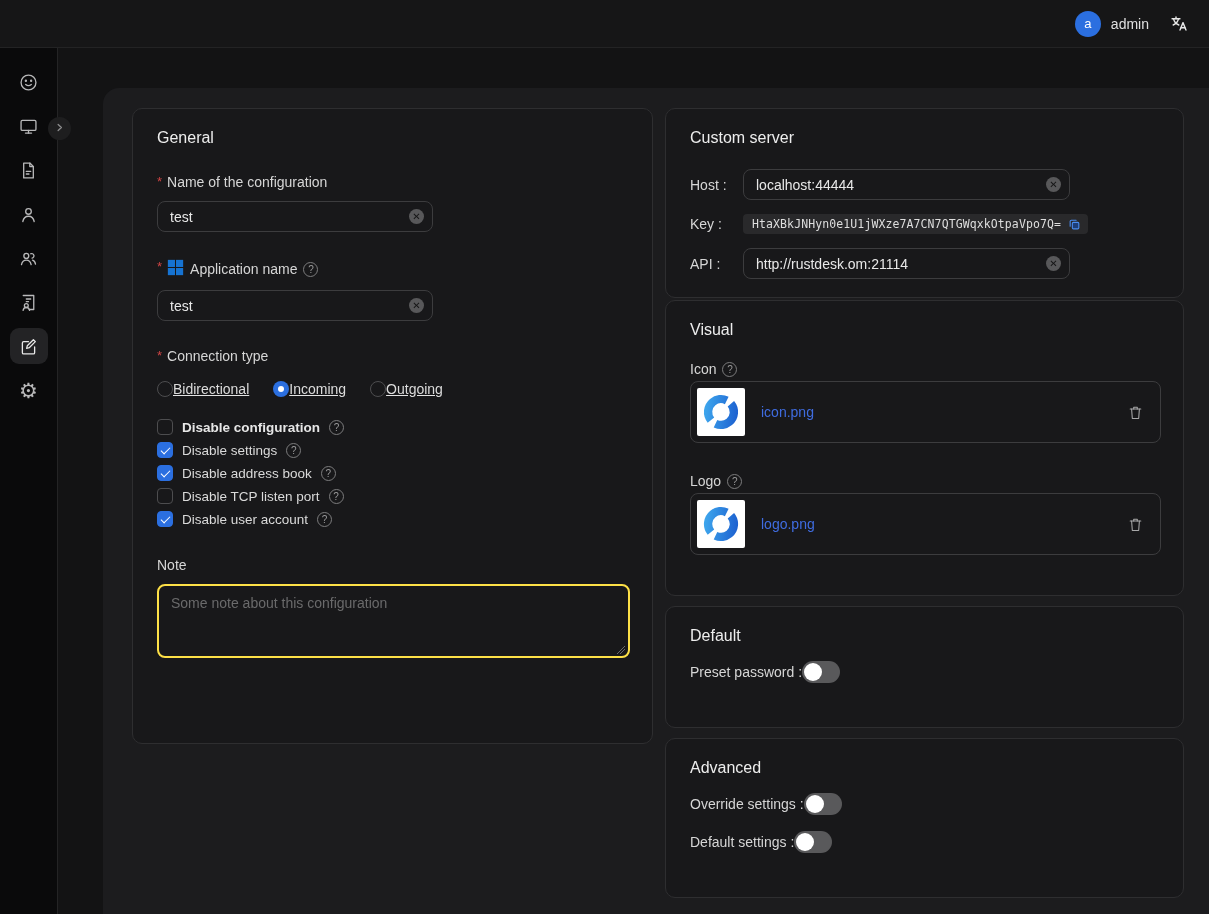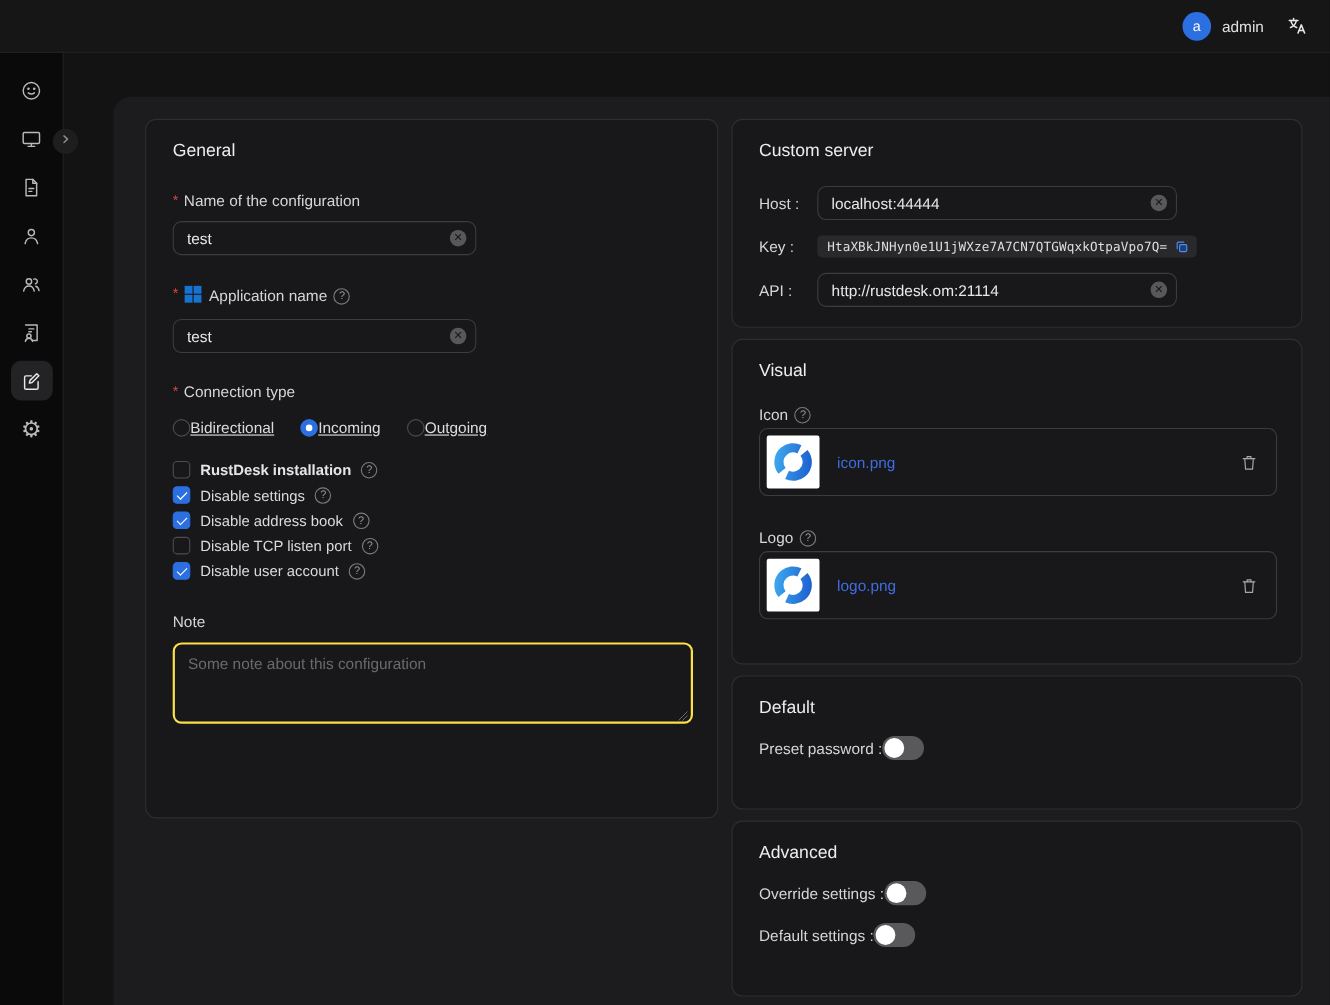--- a/index.html
+++ b/index.html
@@ -79,21 +79,21 @@
 
   .note-wrap { position:relative; margin-top:11px; }
   .note-wrap textarea { width:473px; height:74px; background:transparent; border:2px solid #fde047;
     border-radius:8px; resize:none; padding:9px 12px; font-size:14px; color:#e8e8e8;
     font-family:"Liberation Sans","DejaVu Sans",sans-serif; outline:none; }
   .note-wrap textarea::placeholder { color:#6a6a6b; }
   .resize-grip { position:absolute; right:3px; bottom:8px; width:9px; height:9px; cursor:nwse-resize;
     background:linear-gradient(135deg, transparent 0 50%, #6a6a6b 50% 56%, transparent 56% 70%, #6a6a6b 70% 76%, transparent 76%); }
 
   
-  .cs-card { margin-bottom:10px; padding-bottom:18px; }
+  .cs-card { margin-bottom:2px; padding-bottom:18px; }
   .srv-row { display:flex; align-items:center; margin-top:14px; }
   .srv-row.first { margin-top:22px; }
   .srv-label { width:53px; font-size:14px; color:#d6d6d6; flex:none; }
   .key-chip { display:flex; align-items:center; gap:7px; background:#29292b; border-radius:4px;
     padding:3px 7px 3px 9px; font-family:"DejaVu Sans Mono","Liberation Mono",monospace;
     font-size:11.5px; color:#dedede; letter-spacing:.1px; }
   .copy-btn { cursor:pointer; display:flex; }
 
   
   .vis-card { margin-bottom:10px; padding-bottom:40px; }
@@ -274,21 +274,21 @@
               </div>
               <div class="radio-opt">
                 <span class="radio"></span>
                 <span class="radio-label">Outgoing</span>
               </div>
             </div>
 
             <div class="opts">
               <div class="opt-row">
                 <span class="cb"></span>
-                <span class="opt-label bold">RustDesk installation</span>
+                <span class="opt-label bold">Disable configuration</span>
                 <span class="help">?</span>
               </div>
               <div class="opt-row">
                 <span class="cb checked"></span>
                 <span class="opt-label">Disable settings</span>
                 <span class="help">?</span>
               </div>
               <div class="opt-row">
                 <span class="cb checked"></span>
                 <span class="opt-label">Disable address book</span>

